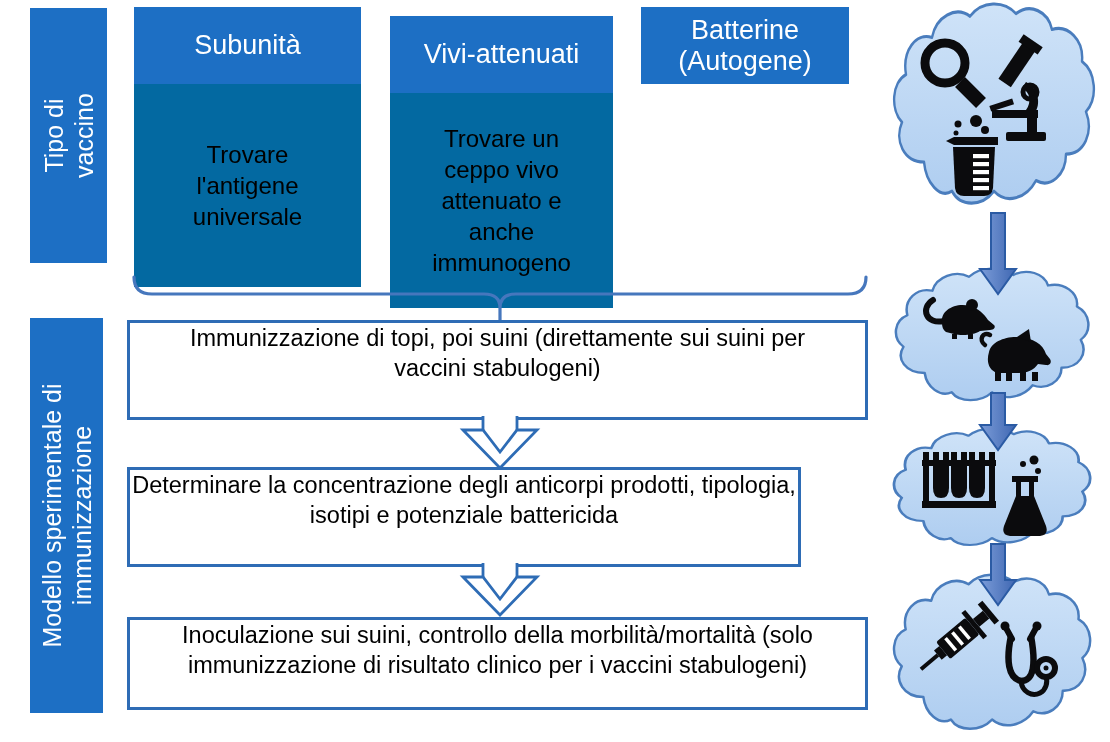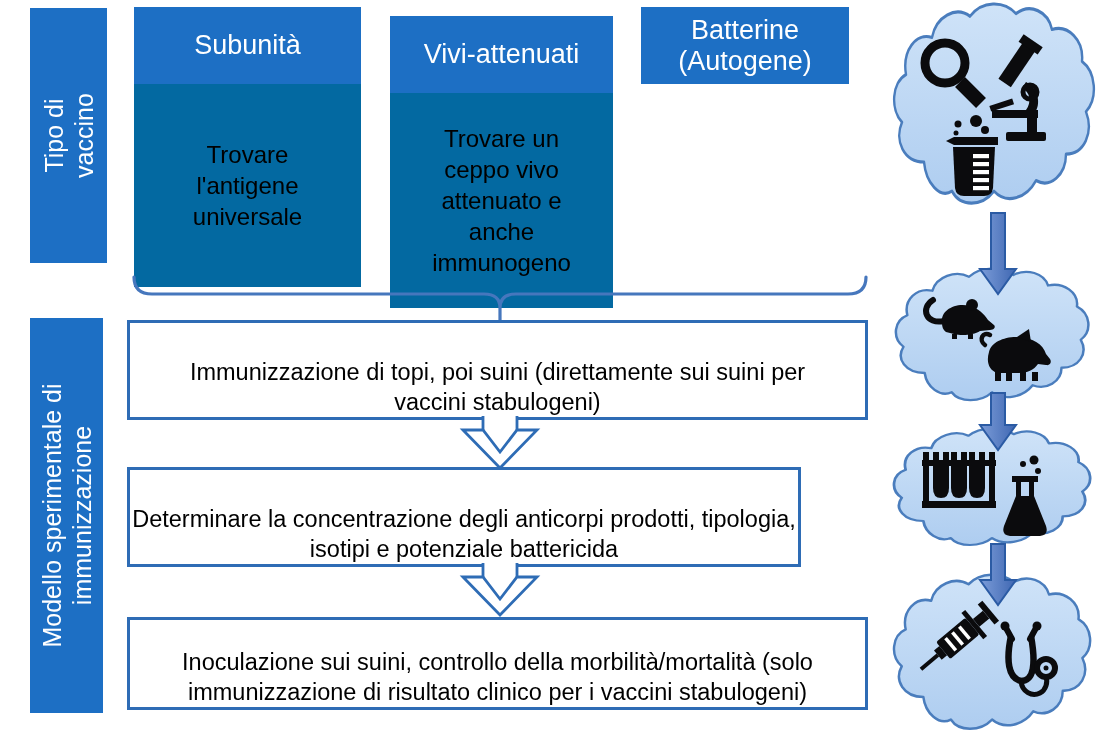--- a/index.html
+++ b/index.html
@@ -11,21 +11,21 @@
          transform:rotate(-90deg);color:#ffffff;font-size:25px;line-height:30px;
          text-align:center;white-space:pre-line;}
   
   .col{position:absolute;display:flex;flex-direction:column;}
   .col-head{height:77px;background:#1d6fc4;color:#fff;display:flex;align-items:center;
             justify-content:center;text-align:center;font-size:27px;line-height:31px;padding:0 14px;box-sizing:border-box;}
   .col-body{flex:1;background:#0369a1;display:flex;align-items:center;justify-content:center;
             text-align:center;font-size:24px;line-height:31px;padding:0 24px;box-sizing:border-box;}
   
   .fbox{position:absolute;background:#ffffff;border:3px solid #2e6cb5;box-sizing:border-box;
-        display:flex;align-items:flex-end;justify-content:center;text-align:center;
+        display:flex;align-items:flex-start;justify-content:center;text-align:center;
         font-size:23.5px;line-height:30px;}
   .fbox .inner{max-width:672px;}
   svg{position:absolute;overflow:visible;}
 </style>
 </head>
 <body>
 
 <div class="canvas">
 
   <div class="vbar" style="left:30px;top:8px;width:77px;height:255px">

